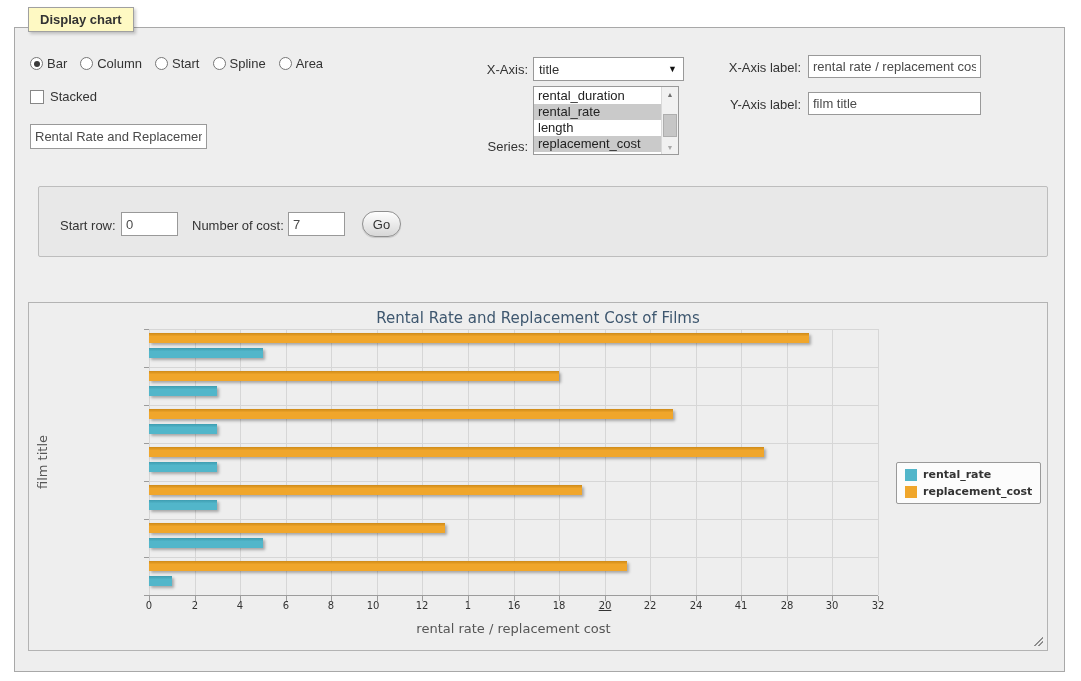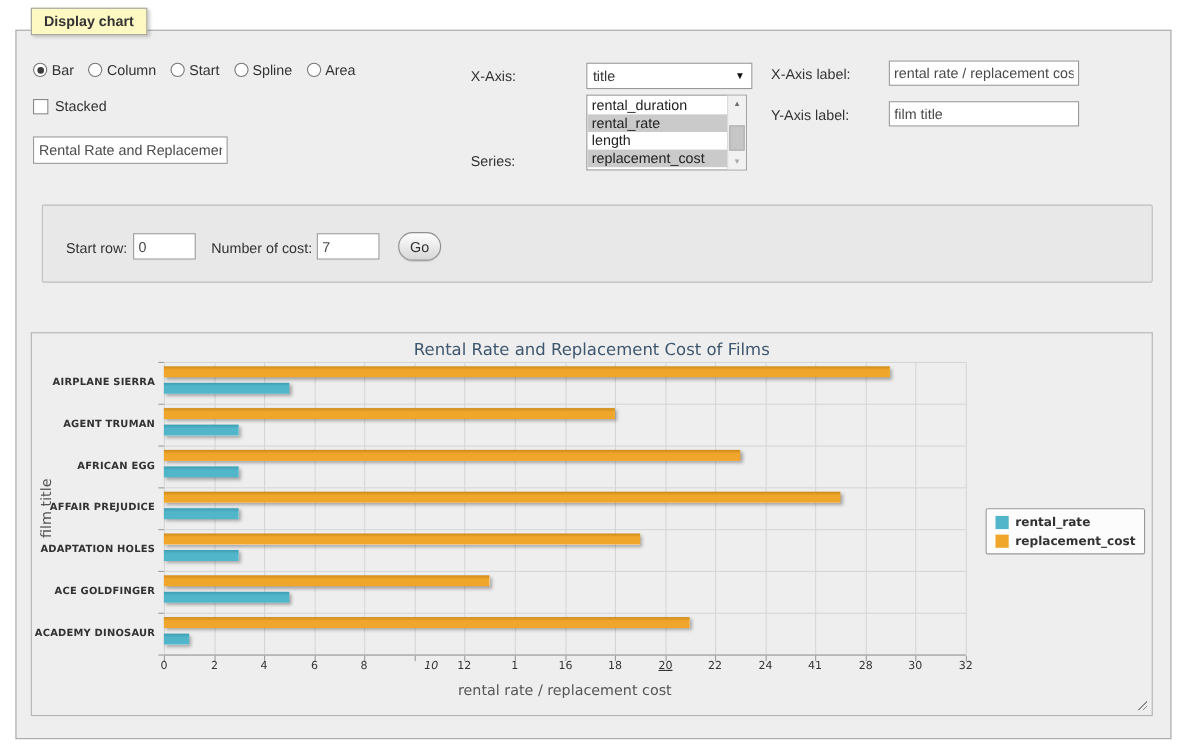--- a/index.html
+++ b/index.html
@@ -14,21 +14,21 @@
   .radio-row{left:30px;top:56px;display:flex;gap:13px;align-items:center}
   .radio-item{display:flex;align-items:center;gap:4px;cursor:default}
   .radio{width:13px;height:13px;border:1px solid #767676;border-radius:50%;background:#fff;position:relative;box-sizing:border-box}
   .radio.sel::after{content:"";position:absolute;left:2.5px;top:2.5px;width:6px;height:6px;border-radius:50%;background:#3b3b3b}
   .stacked-row{left:30px;top:89px;display:flex;align-items:center;gap:6px}
   .checkbox{width:12px;height:12px;border:1px solid #878787;background:#fff}
   input.tinput,.tinput{position:absolute;border:1px solid #999;background:#fff;color:#4a4a4a;
           font-family:"Liberation Sans",sans-serif;font-size:13px;padding:2px 4px;box-sizing:border-box;
           white-space:nowrap;overflow:hidden;outline:none}
   .ctl-label{position:absolute;font-size:13px;color:#333;white-space:nowrap}
-  .r-align{}
+  .r-align{text-align:right}
   .selectbox{left:533px;top:57px;width:151px;height:24px;background:#fff;border:1px solid #999;box-sizing:border-box;
              display:flex;align-items:center;justify-content:space-between;padding:0 6px 0 5px;cursor:default}
   .selectbox .caret{font-size:9px;color:#111}
   .serieslist{left:533px;top:86px;width:146px;height:69px;background:#fff;border:1px solid #999;box-sizing:border-box;display:flex}
   .opts{flex:1;padding-top:1px;overflow:hidden}
   .opt{height:16px;line-height:16px;padding-left:4px;font-size:13px;color:#222;white-space:nowrap;cursor:default}
   .opt.sel{background:#cacaca}
   .sbar{width:17px;background:#f1f1f1;border-left:1px solid #d9d9d9;position:relative;box-sizing:border-box}
   .sbtn{position:absolute;left:0;right:0;height:14px;display:flex;align-items:center;justify-content:center;font-size:7px}
   .sbtn.up{top:0;color:#6f6f6f}
@@ -198,36 +198,27 @@
       <div class="bar" style="top: 95px; width: 68.1159px; background: linear-gradient(rgb(62, 157, 177) 0%, rgb(82, 182, 202) 35%);"></div>
       <div class="bar" style="top: 118px; width: 614.866px; background: linear-gradient(rgb(206, 138, 24) 0%, rgb(240, 166, 43) 35%);"></div>
       <div class="bar" style="top: 133px; width: 68.1159px; background: linear-gradient(rgb(62, 157, 177) 0%, rgb(82, 182, 202) 35%);"></div>
       <div class="bar" style="top: 156px; width: 432.616px; background: linear-gradient(rgb(206, 138, 24) 0%, rgb(240, 166, 43) 35%);"></div>
       <div class="bar" style="top: 171px; width: 68.1159px; background: linear-gradient(rgb(62, 157, 177) 0%, rgb(82, 182, 202) 35%);"></div>
       <div class="bar" style="top: 194px; width: 295.928px; background: linear-gradient(rgb(206, 138, 24) 0%, rgb(240, 166, 43) 35%);"></div>
       <div class="bar" style="top: 209px; width: 113.678px; background: linear-gradient(rgb(62, 157, 177) 0%, rgb(82, 182, 202) 35%);"></div>
       <div class="bar" style="top: 232px; width: 478.178px; background: linear-gradient(rgb(206, 138, 24) 0%, rgb(240, 166, 43) 35%);"></div>
       <div class="bar" style="top: 247px; width: 22.5534px; background: linear-gradient(rgb(62, 157, 177) 0%, rgb(82, 182, 202) 35%);"></div>
     </div>
-  <div class="abs ylabs" id="ylabs">
-      <div class="ylab" style="top: 13px;">AIRPLANE SIERRA</div>
-      <div class="ylab" style="top: 51px;">AGENT TRUMAN</div>
-      <div class="ylab" style="top: 89px;">AFRICAN EGG</div>
-      <div class="ylab" style="top: 127px;">AFFAIR PREJUDICE</div>
-      <div class="ylab" style="top: 165px;">ADAPTATION HOLES</div>
-      <div class="ylab" style="top: 203px;">ACE GOLDFINGER</div>
-      <div class="ylab" style="top: 241px;">ACADEMY DINOSAUR</div>
-    </div>
   <div class="abs xlabs" id="xlabs">
       <div class="xlab" style="left: 0px;">0</div>
       <div class="xlab" style="left: 46px;">2</div>
       <div class="xlab" style="left: 91px;">4</div>
       <div class="xlab" style="left: 137px;">6</div>
       <div class="xlab" style="left: 182px;">8</div>
-      <div class="xlab" style="left: 243px; font-style: italic;">10</div>
+      <div class="xlab" style="left: 224px;">10</div>
       <div class="xlab" style="left: 273px;">12</div>
       <div class="xlab" style="left: 319px;">1</div>
       <div class="xlab" style="left: 365px;">16</div>
       <div class="xlab" style="left: 410px;">18</div>
       <div class="xlab" style="left: 456px; text-decoration: underline;">20</div>
       <div class="xlab" style="left: 501px;">22</div>
       <div class="xlab" style="left: 547px;">24</div>
       <div class="xlab" style="left: 592px;">41</div>
       <div class="xlab" style="left: 638px;">28</div>
       <div class="xlab" style="left: 683px;">30</div>

